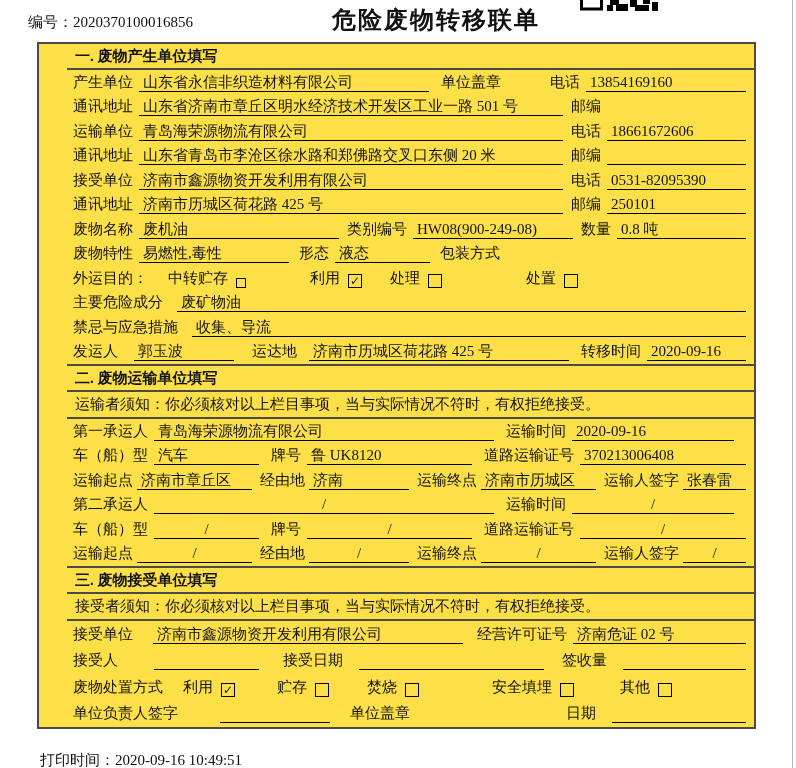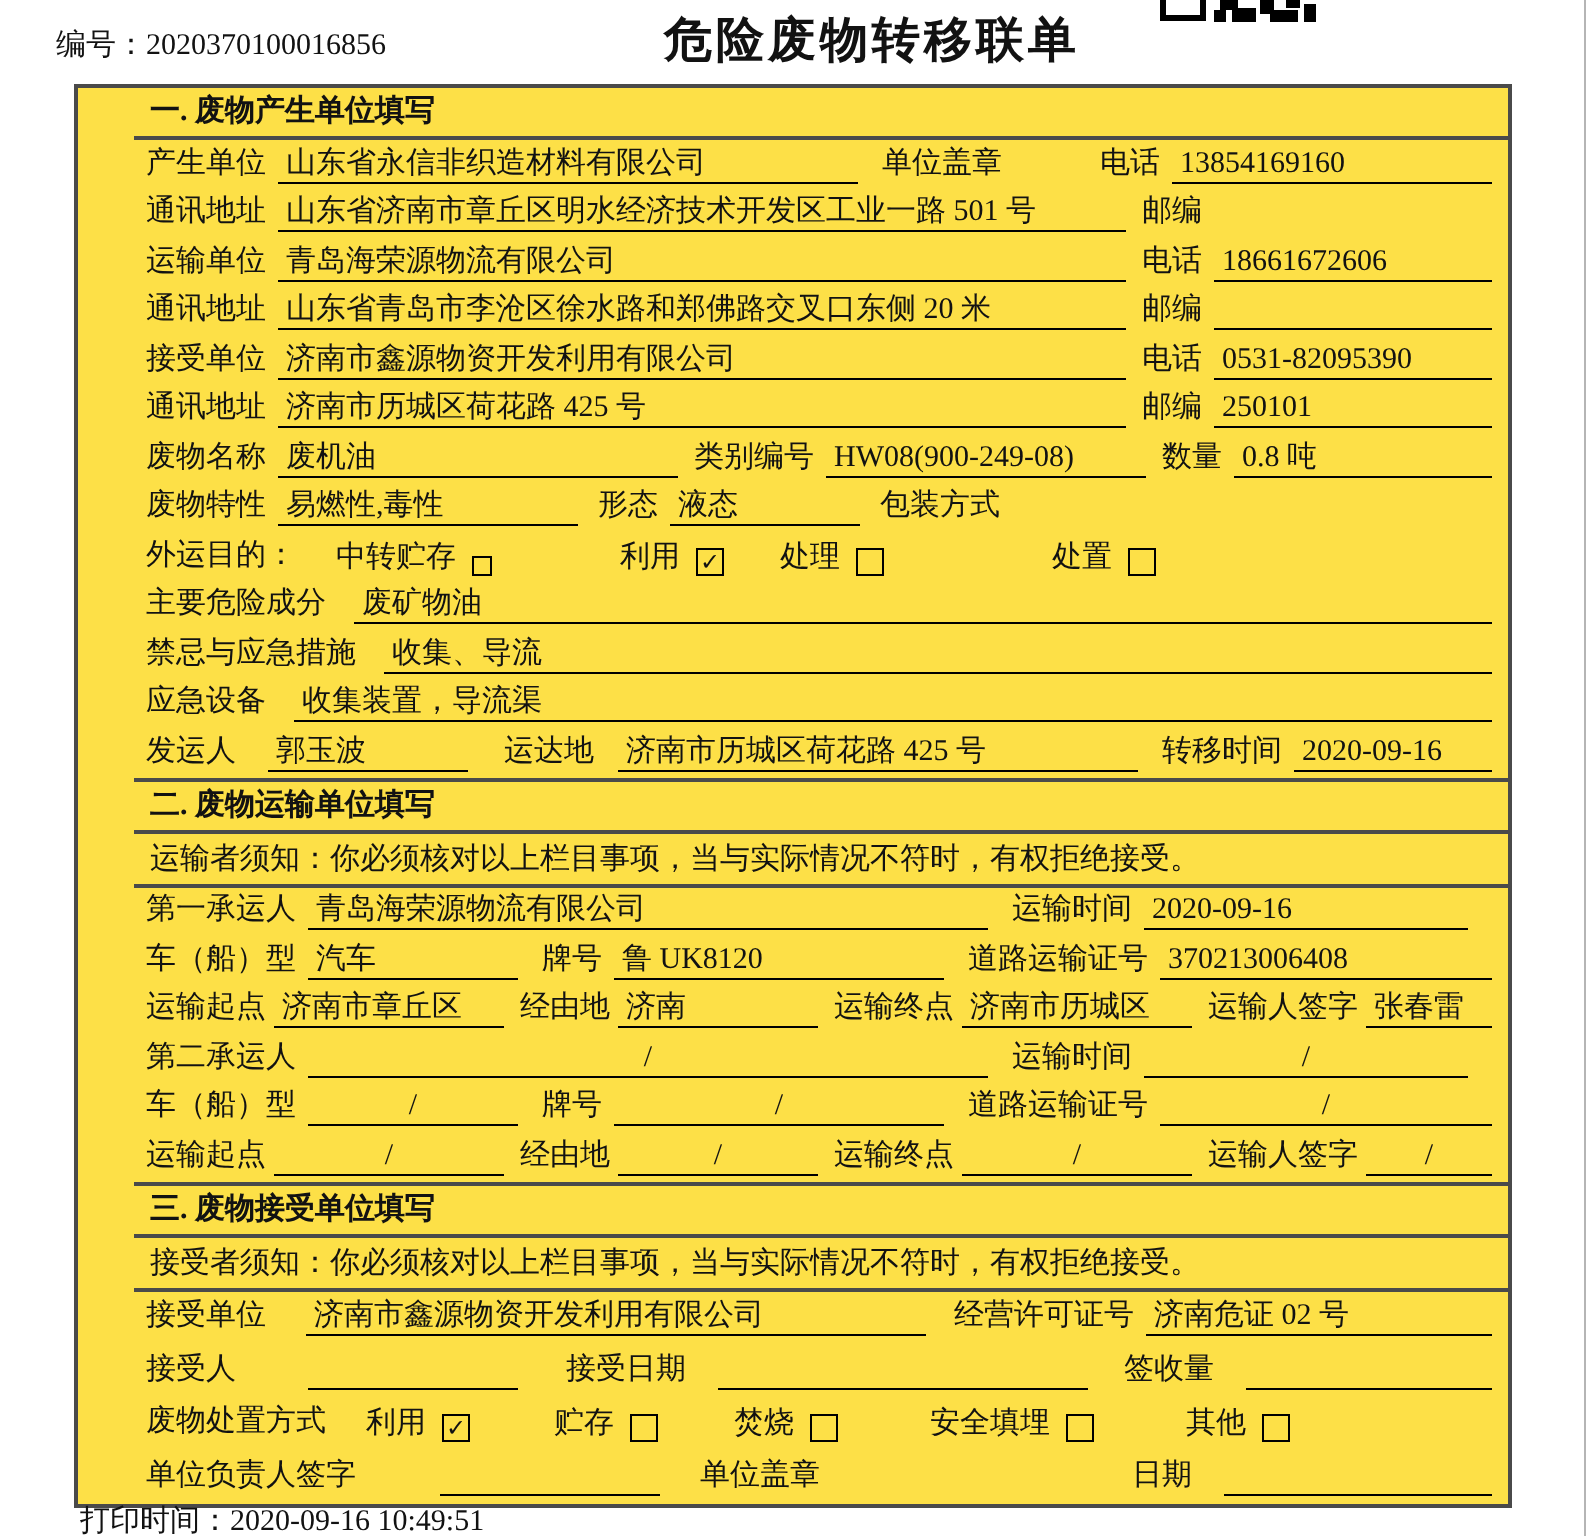--- a/index.html
+++ b/index.html
@@ -140,24 +140,20 @@
     <div class="row">
       <span class="lbl" style="margin-right:14px">主要危险成分</span>
       <span class="uf f1">废矿物油</span>
     </div>
 
     <div class="row">
       <span class="lbl" style="margin-right:14px">禁忌与应急措施</span>
       <span class="uf f1">收集、导流</span>
     </div>
 
-    <div class="row">
-      <span class="lbl" style="margin-right:14px">应急设备</span>
-      <span class="uf f1">收集装置，导流渠</span>
-    </div>
 
     <div class="row">
       <span class="lbl">发运人</span>
       <span class="uf" style="width:100px;margin-left:10px">郭玉波</span>
       <span class="lbl" style="margin-left:18px">运达地</span>
       <span class="uf" style="width:260px;margin-left:6px">济南市历城区荷花路 425 号</span>
       <span class="lbl" style="margin-left:12px">转移时间</span>
       <span class="uf f1">2020-09-16</span>
     </div>
 
@@ -246,21 +242,21 @@
         <span class="cb">✓</span>
       </span>
       <span class="cbi" style="margin-left:42px">
         <span>贮存</span>
         <span class="cb"></span>
       </span>
       <span class="cbi" style="margin-left:38px">
         <span>焚烧</span>
         <span class="cb"></span>
       </span>
-      <span class="cbi" style="margin-left:46px">
+      <span class="cbi" style="margin-left:73px">
         <span>安全填埋</span>
         <span class="cb"></span>
       </span>
       <span class="cbi" style="margin-left:46px">
         <span>其他</span>
         <span class="cb"></span>
       </span>
     </div>
 
     <div class="row r3">

